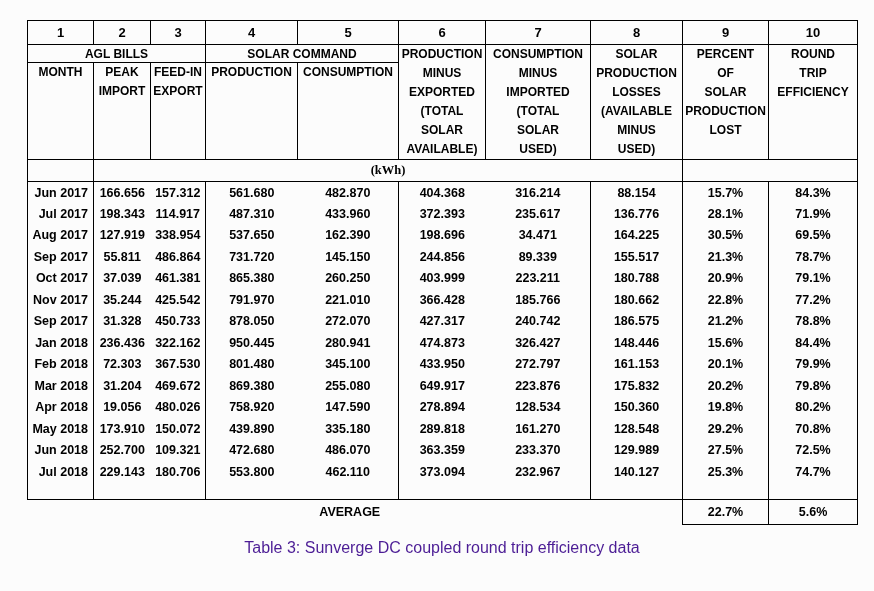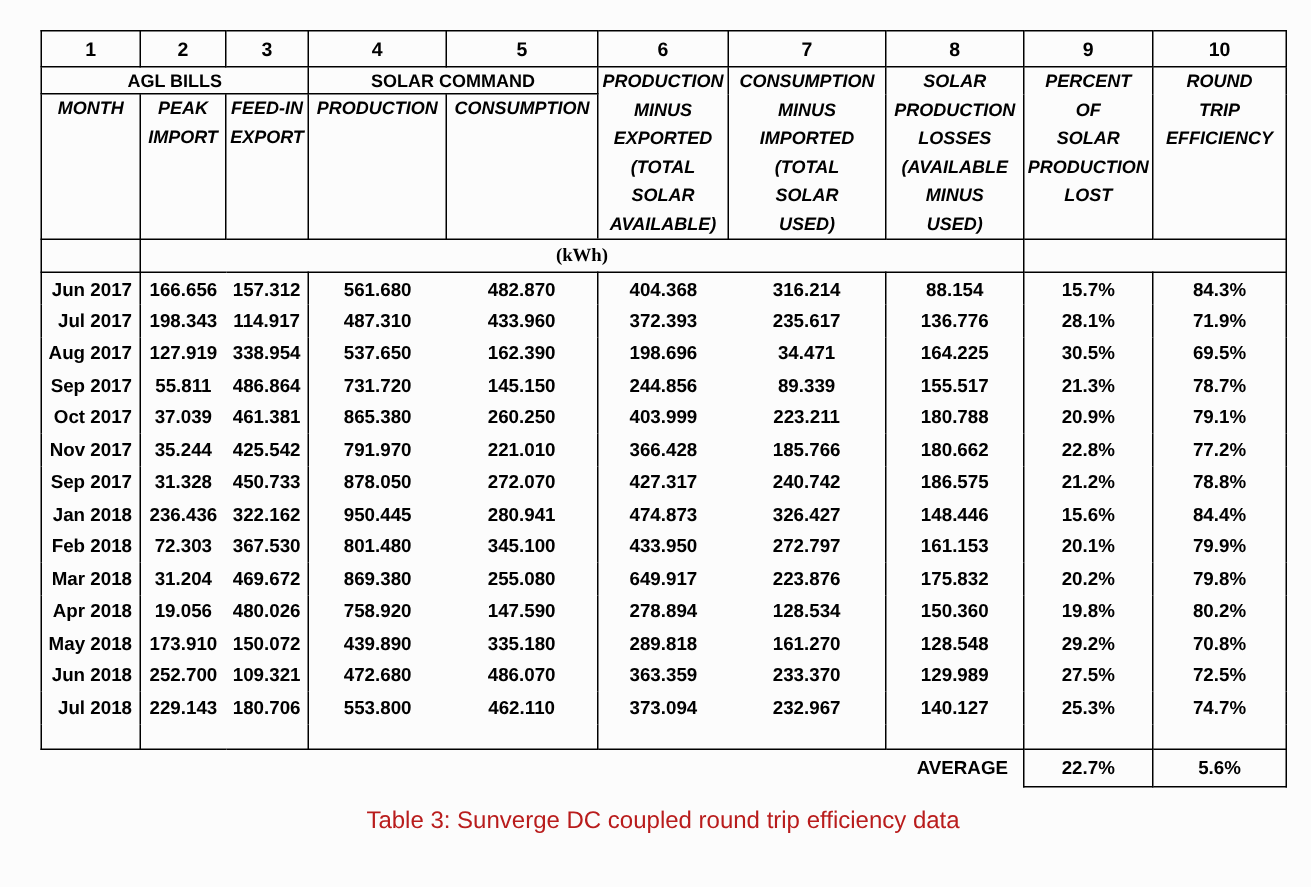--- a/index.html
+++ b/index.html
@@ -32,38 +32,37 @@
 
   tr.rA th { height:24px; font-size:13px; }
   tr.rB th { height:18px; font-size:12px;text-align:center; }
   tr.rC th { height:96px; font-size:12px; }
   th.grp   { vertical-align:middle; }
   th.tall, th.sub {
     vertical-align:top;
     line-height:19px;
     white-space:pre-line;
     padding-top:0;
-    font-style:italic;
   }
   tr.rD td { height:22px; font-size:12.5px;font-family:Liberation Serif, serif; }
 
   tr.dr td { height:21.5px; font-size:12.5px; }
   tr.dr td.mon, tr.empty td.mon { text-align:right; padding-right:5px; }
   tr.empty td { height:17px; }
 
   tr.avgr td { height:25px; font-size:12.5px; }
-  td.avg-label { text-align:right; padding-right:10px; }
+  td.avg-label { text-align:center; padding-right:10px; }
 
   .caption {
     width:830px;
     margin-top:14px;
     text-align:center;
     font-size:16px;
     font-weight:normal;
-    color:#b91c1c;
+    color:#4c1d95;
   }
 </style>
 </head>
 <body>
 
 <div class="page">
 
 <table class="eff">
   <colgroup>
     <col style="width:66px">

